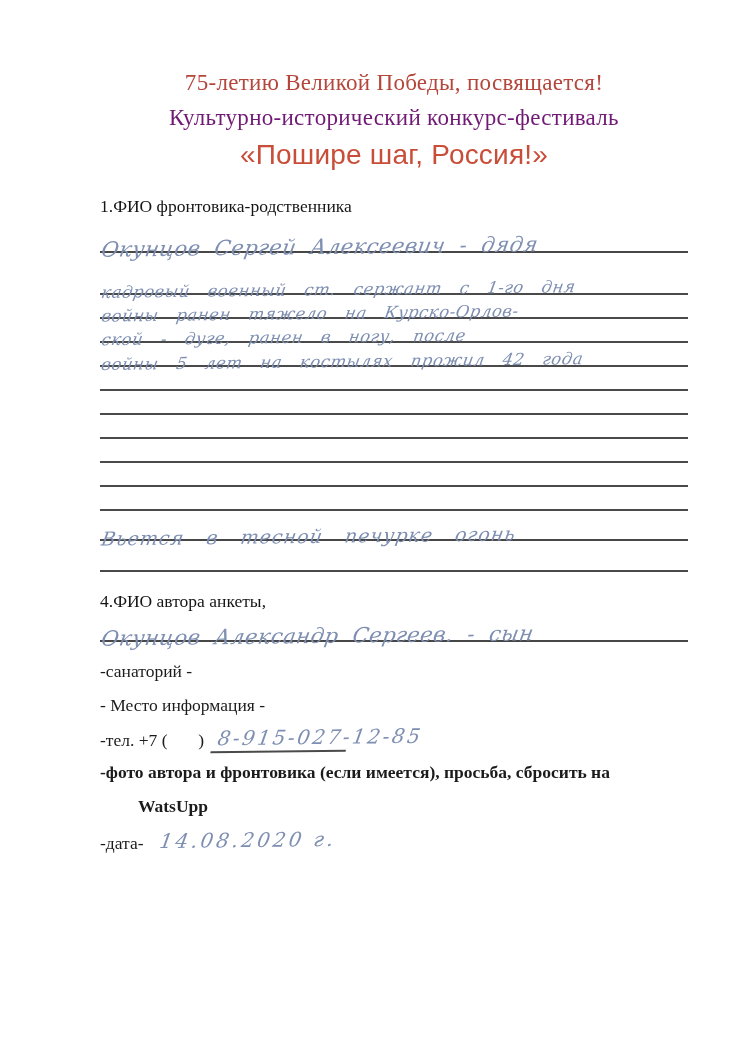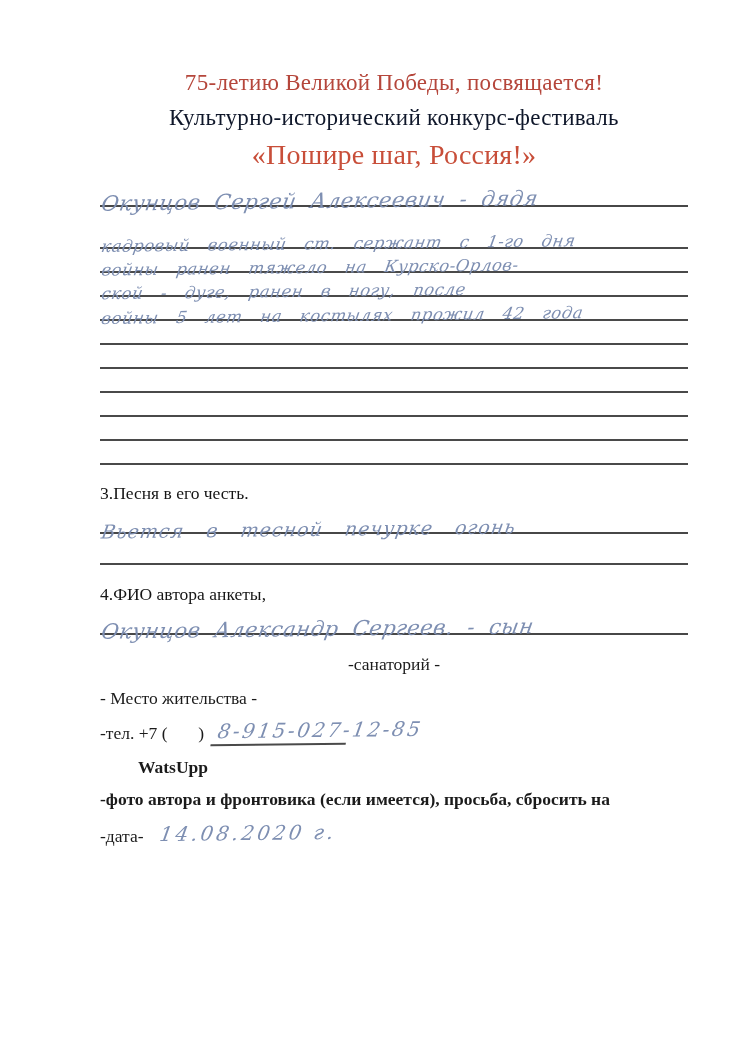--- a/index.html
+++ b/index.html
@@ -9,23 +9,23 @@
     background:#ffffff;
     overflow:hidden;
     font-family:"Liberation Serif", serif;
     color:#1b1b1b;
   }
   .content { padding:0 52px 0 100px; }
 
   
   .hdr { padding-top:70px; text-align:center; }
   .hdr-line1 { font-size:23px; color:#b5463b; letter-spacing:0.3px; }
-  .hdr-line2 { font-size:23px; color:#0f172a; margin-top:9px; letter-spacing:0.3px; }
+  .hdr-line2 { font-size:23px; color:#701a75; margin-top:9px; letter-spacing:0.3px; }
   .hdr-line3 {
-    font-family:Liberation Serif, serif;
+    font-family:Liberation Sans, sans-serif;
     font-size:28px; color:#c84e39; margin-top:8px; letter-spacing:0.2px;
   }
 
   
   .label { font-size:17.5px; color:#151515; }
   .bold  { font-weight:bold; }
 
   
   .write-line { position:relative; border-bottom:2px solid #474747; }
   .write-line .hw { position:absolute; left:2px; bottom:-8px; white-space:nowrap; }
@@ -52,21 +52,21 @@
   .f1-label { margin-top:25px; }
   .f1-line  { height:34px; }
   .f2-label { margin-top:10px; }
   .info-lines { margin-top:12px; }
   .f3-label { margin-top:18px; }
   .f3-line  { height:28px; }
   .extra-line { height:29px; border-bottom:2px solid #4a4a4a; }
   .f4-label { margin-top:19px; }
   .f4-line  { height:28px; }
   .ft-row   { font-size:17.5px; }
-  .r-san    { margin-top:19px;text-align:center; }
+  .r-san    { margin-top:19px; }
   .r-res    { margin-top:13px; }
   .r-tel    { margin-top:11px; }
   .r-photo  { margin-top:11px; }
   .r-wapp   { margin-top:13px; padding-left:38px; }
   .r-ctel   { margin-top:10px; }
   .r-date   { margin-top:13px; }
 
   
   .speck { position:absolute; background:#b9b9b9; opacity:0.45; border-radius:2px; }
   .speck1 { left:160px; top:966px; width:9px; height:4px; }
@@ -79,20 +79,21 @@
 <div class="page">
   <div class="content">
 
     <header class="hdr">
       <div class="hdr-line1">75-летию Великой Победы, посвящается!</div>
       <div class="hdr-line2">Культурно-исторический конкурс-фестиваль</div>
       <div class="hdr-line3">«Пошире шаг, Россия!»</div>
     </header>
 
     <section>
+      <div class="label f1-label">1.ФИО фронтовика-родственника</div>
       <div class="write-line f1-line">
         <span class="hw hw-name">Окунцов Сергей Алексеевич - дядя</span>
       </div>
     </section>
 
     <section>
       <div class="info-lines">
           <div class="ruled-line">
             <span class="hw hw-sm">кадровый военный ст. сержант с 1-го дня</span>
           </div>
@@ -108,48 +109,47 @@
           <div class="ruled-line"></div>
           <div class="ruled-line"></div>
           <div class="ruled-line"></div>
           <div class="ruled-line"></div>
           <div class="ruled-line"></div>
           <div class="ruled-line"></div>
         </div>
     </section>
 
     <section>
-      <div class="label f3-label">3.Песня в его честь.</div>
       <div class="write-line f3-line">
         <span class="hw hw-song">Вьется в тесной печурке огонь</span>
       </div>
       <div class="extra-line"></div>
     </section>
 
     <section>
       <div class="label f4-label">4.ФИО автора анкеты,</div>
       <div class="write-line f4-line">
         <span class="hw hw-name">Окунцов Александр Сергеев. - сын</span>
       </div>
     </section>
 
     <section>
       <div class="ft-row r-san">-санаторий -</div>
-      <div class="ft-row r-res">- Место жительства -</div>
+      <div class="ft-row r-res">- Место информация -</div>
 
       <div class="ft-row r-tel">
         <span>-тел. +7 (&nbsp;&nbsp;&nbsp;&nbsp;&nbsp;&nbsp;&nbsp;)</span>
         <span class="hw hw-phone">
           <span>8-915-027-12-85</span>
           <span class="phone-underline"></span>
         </span>
       </div>
 
+      <div class="ft-row r-photo bold">-фото автора и фронтовика (если имеется), просьба, сбросить на</div>
       <div class="ft-row r-wapp  bold">WatsUpp</div>
-      <div class="ft-row r-photo bold">-фото автора и фронтовика (если имеется), просьба, сбросить на</div>
 
       <div class="ft-row r-date">
         <span>-дата-</span>
         <span class="hw hw-date">14.08.2020 г.</span>
       </div>
     </section>
 
   </div>
 
   <div class="speck speck1"></div>

